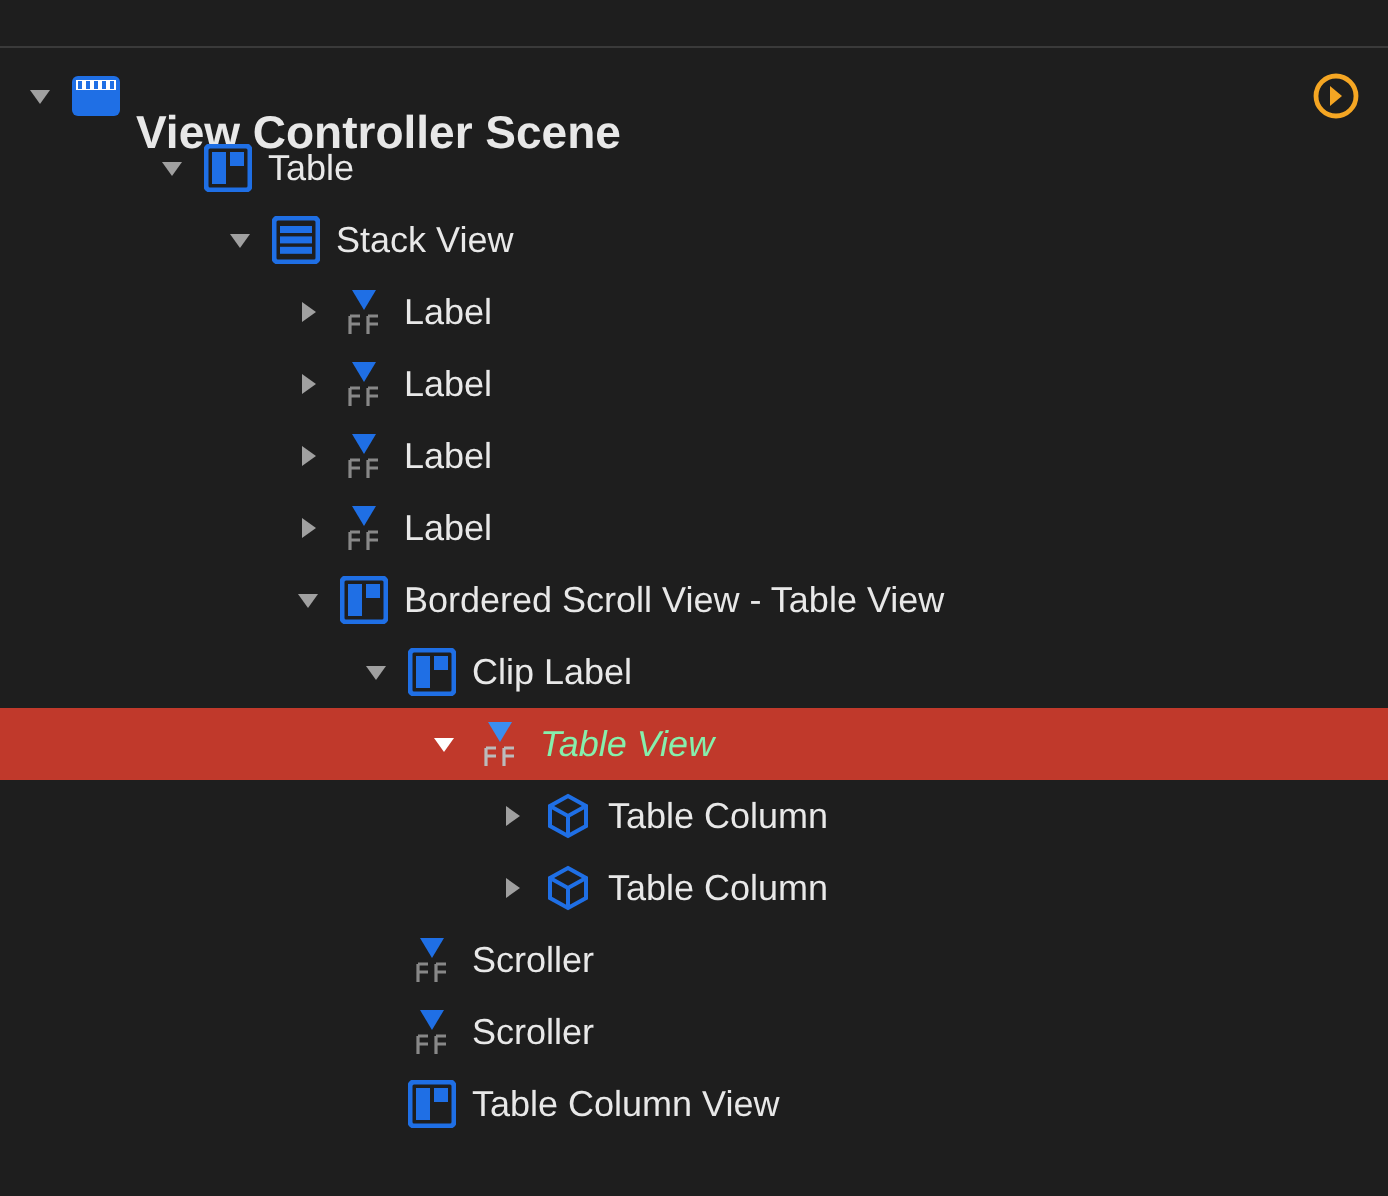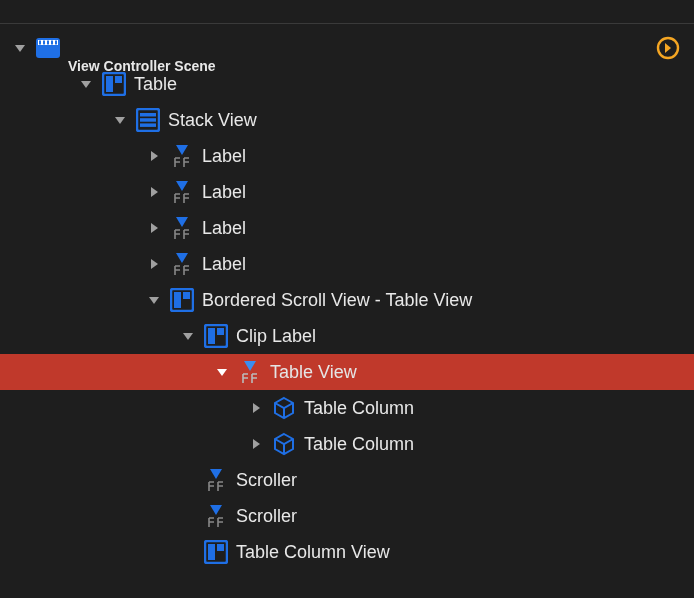--- a/index.html
+++ b/index.html
@@ -45,22 +45,22 @@
     height: 28px;
     display: inline-flex;
     align-items: center;
     justify-content: center;
     margin-right: 6px;
     flex-shrink: 0;
   }
   .label {
     color: #e8e8e8;
   }
-  .row.selected .label { color: #e5e5e5; }
-  .row.sceneheader .label { font-weight: 700; font-size: 14px; margin-top: 36px; }
+  .row.selected .label { color: #86efac; font-style: italic; }
+  .row.sceneheader .label { font-weight: 700; font-size: 23px; margin-top: 36px; }
   .nextarrow {
     position: absolute;
     right: 14px;
     top: 6px;
   }
 </style>
 </head>
 <body>
 
 <div class="topbar"></div>

